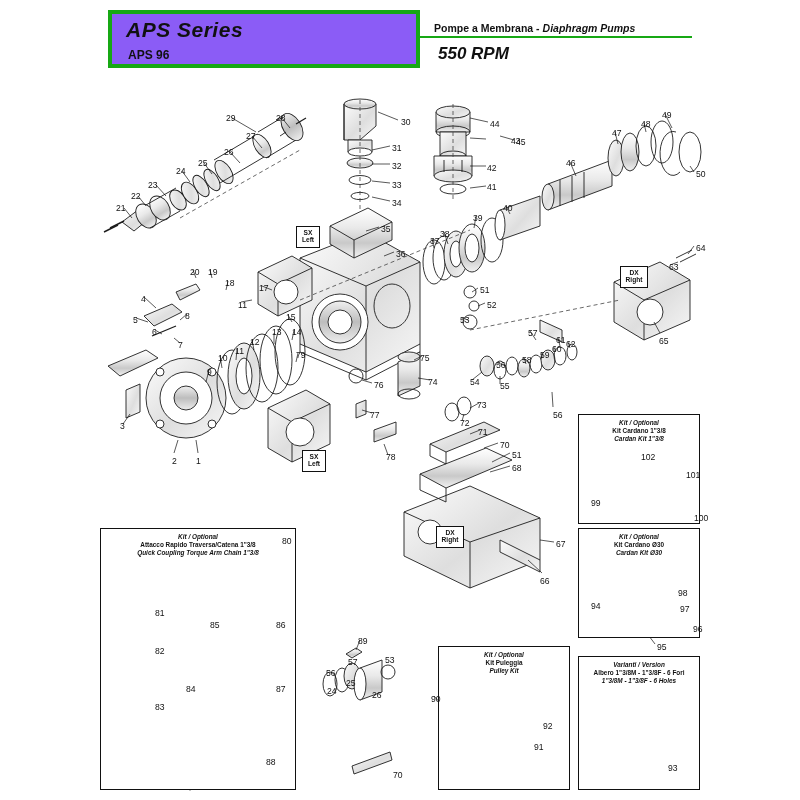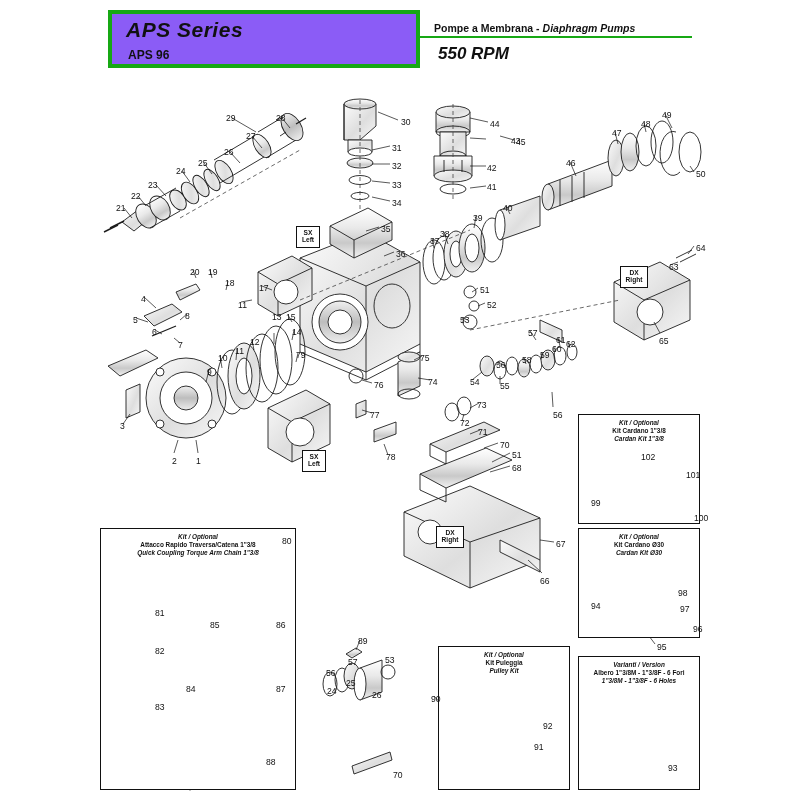--- a/index.html
+++ b/index.html
@@ -447,21 +447,21 @@
       <div class="num" style="left: 120px; top: 421px;">3</div>
       <div class="num" style="left: 141px; top: 294px;">4</div>
       <div class="num" style="left: 133px; top: 315px;">5</div>
       <div class="num" style="left: 152px; top: 327px;">6</div>
       <div class="num" style="left: 178px; top: 340px;">7</div>
       <div class="num" style="left: 185px; top: 311px;">8</div>
       <div class="num" style="left: 207px; top: 367px;">9</div>
       <div class="num" style="left: 218px; top: 353px;">10</div>
       <div class="num" style="left: 235px; top: 346px;">11</div>
       <div class="num" style="left: 250px; top: 337px;">12</div>
-      <div class="num" style="left: 272px; top: 312px;">13</div>
+      <div class="num" style="left: 272px; top: 327px;">13</div>
       <div class="num" style="left: 292px; top: 327px;">14</div>
       <div class="num" style="left: 286px; top: 312px;">15</div>
       <div class="num" style="left: 238px; top: 300px;">11</div>
       <div class="num" style="left: 259px; top: 283px;">17</div>
       <div class="num" style="left: 225px; top: 278px;">18</div>
       <div class="num" style="left: 208px; top: 267px;">19</div>
       <div class="num" style="left: 190px; top: 267px;">20</div>
       <div class="num" style="left: 116px; top: 203px;">21</div>
       <div class="num" style="left: 131px; top: 191px;">22</div>
       <div class="num" style="left: 148px; top: 180px;">23</div>

